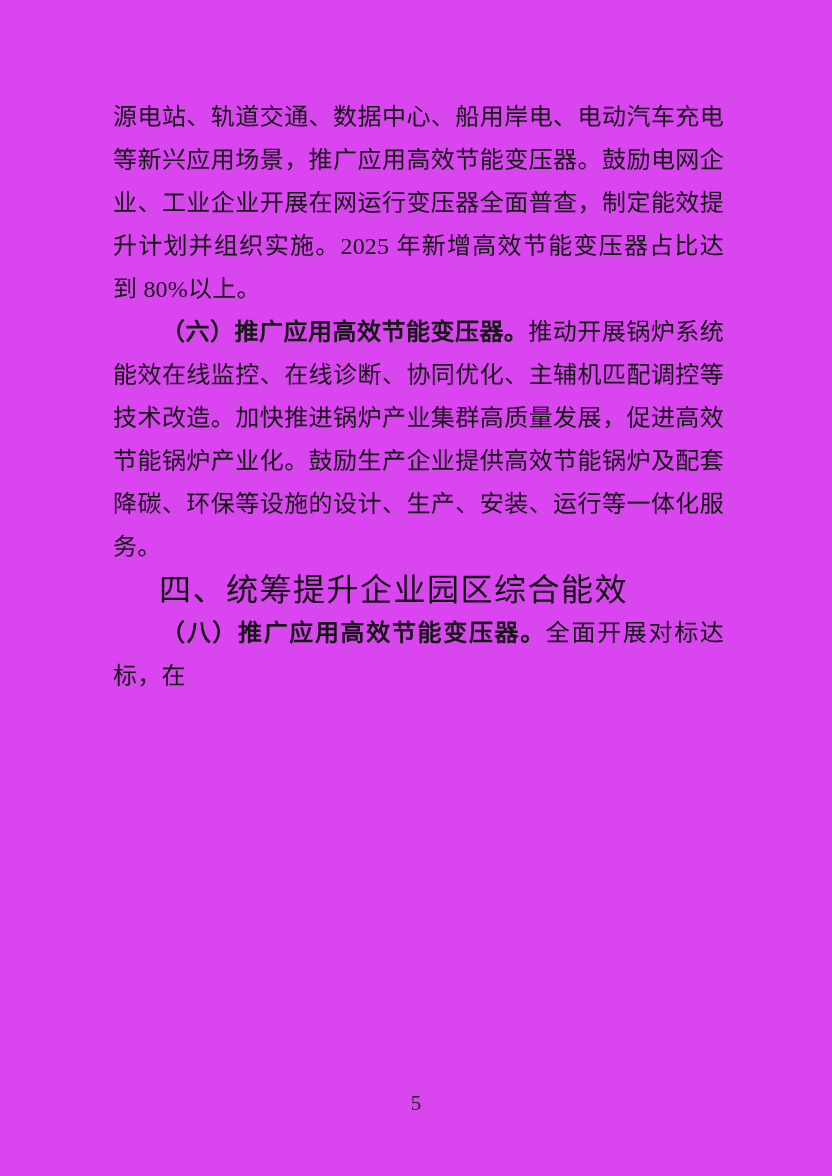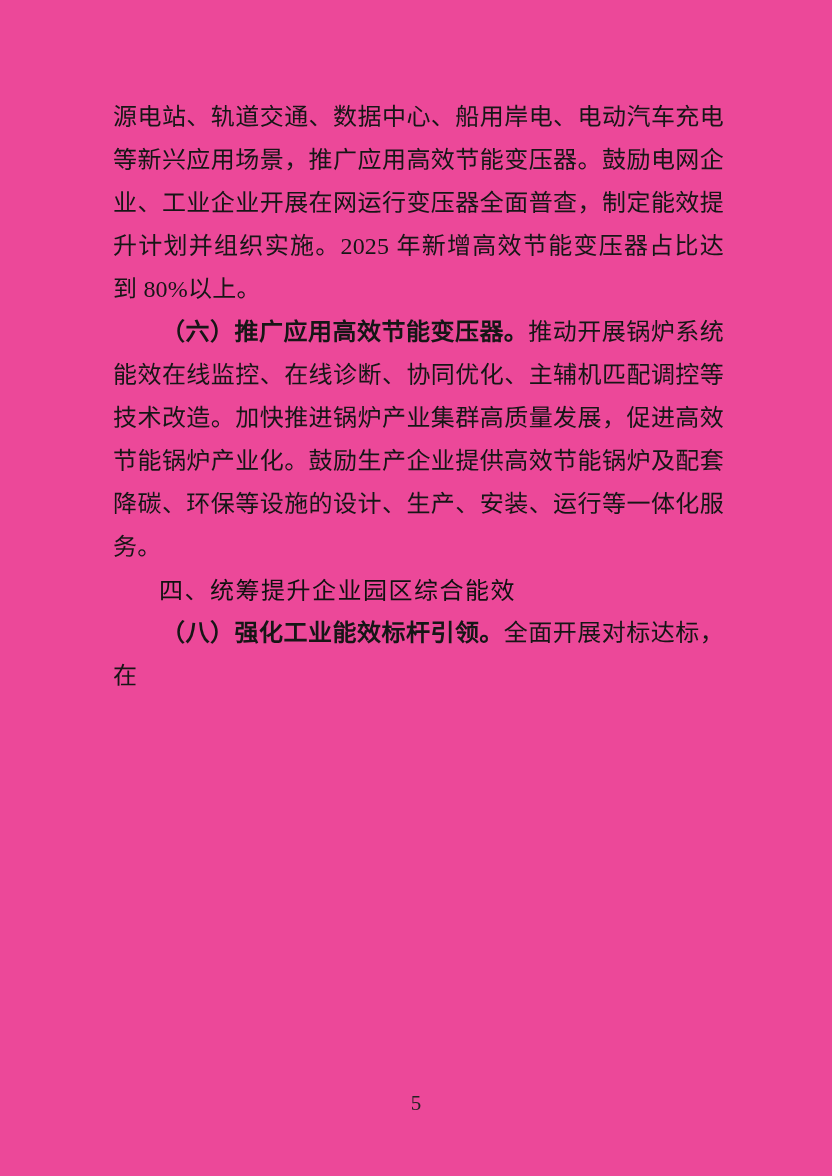--- a/index.html
+++ b/index.html
@@ -4,21 +4,21 @@
 <style>
   html, body { margin: 0; padding: 0; }
   body {
     width: 832px; height: 1176px;
     background: #ffffff;
     font-family: "Liberation Serif", "DejaVu Serif", serif;
   }
   .page {
     position: relative;
     width: 832px; height: 1176px;
-    background: #ec4899;
+    background: #d946ef;
     overflow: hidden;
   }
   .doc-body {
     position: absolute;
     left: 113px; top: 96px; width: 611px;
     font-family: "Liberation Serif", "DejaVu Serif", serif;
     font-size: 24px;
     line-height: 43px;
     color: #161616;
     text-align: justify;
@@ -27,21 +27,21 @@
   }
   .para { margin: 0; padding: 0; text-indent: 48px; }
   .para--flush { text-indent: 0; }
   .run { font-weight: normal; }
   .run--lead { font-weight: 700; }
   .heading {
     margin: 0; padding: 0;
     text-indent: 46px;
     font-family: "Liberation Sans", "DejaVu Sans", sans-serif;
     font-weight: 700;
-    font-size: 24px;
+    font-size: 32px;
     line-height: 43px;
     letter-spacing: 1.5px;
     text-align: left;
     color: #111111;
   }
   .footer {
     position: absolute;
     left: 0; top: 1091px; width: 832px;
     text-align: center;
   }
@@ -59,21 +59,21 @@
   <div class="doc-body">
 
     <p class="para para--flush"><span class="run">源电站、轨道交通、数据中心、船用岸电、电动汽车充电等新兴应用场景，推广应用高效节能变压器。鼓励电网企业、工业企业开展在网运行变压器全面普查，制定能效提升计划并组织实施。2025 年新增高效节能变压器占比达到 80%以上。</span></p>
 
     <p class="para"><span class="run run--lead">（六）推广应用高效节能变压器。</span><span class="run">推动开展锅炉系统能效在线监控、在线诊断、协同优化、主辅机匹配调控等技术改造。加快推进锅炉产业集群高质量发展，促进高效节能锅炉产业化。鼓励生产企业提供高效节能锅炉及配套降碳、环保等设施的设计、生产、安装、运行等一体化服务。</span></p>
 
 
     <h2 class="heading"><span class="run">四、统筹提升企业园区综合能效</span></h2>
 
 
-    <p class="para"><span class="run run--lead">（八）强化工业能效标杆引领。</span><span class="run">全面开展对标达标，在</span></p>
+    <p class="para"><span class="run run--lead">（八）推广应用高效节能变压器。</span><span class="run">全面开展对标达标，在</span></p>
 
   </div>
 
   <div class="footer">
     <span class="page-num">5</span>
   </div>
 
 </div>
 
 </body></html>

